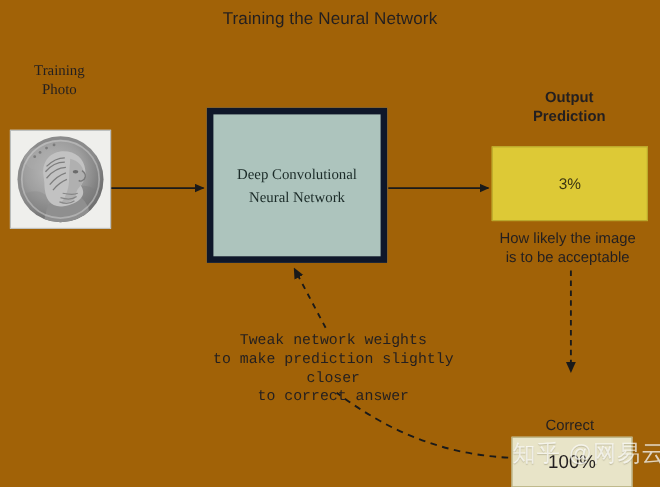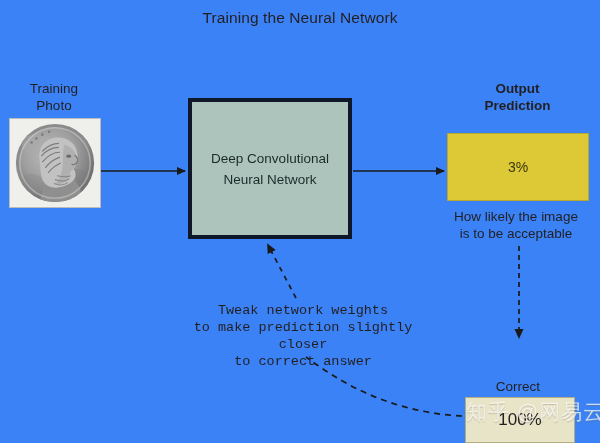--- a/index.html
+++ b/index.html
@@ -8,21 +8,21 @@
     background: #ffffff;
   }
   body {
     font-family: "Liberation Sans", sans-serif;
     -webkit-font-smoothing: antialiased;
   }
   #canvas {
     position: relative;
     width: 600px;
     height: 443px;
-    background: #3b82f6;
+    background: #a16207;
     overflow: hidden;
   }
   #svg-layer {
     position: absolute;
     left: 0;
     top: 0;
     width: 600px;
     height: 443px;
     pointer-events: none;
   }
@@ -43,43 +43,45 @@
   .caption {
     font-size: 13.5px;
     line-height: 17px;
     color: #231f20;
     text-align: center;
     white-space: pre-line;
   }
 
   
   #training-photo-label {
-    left: 4px; top: 80px;
+    left: 4px; top: 55px;
     width: 100px;
+    font-family: Liberation Serif, serif;
   }
   #training-photo-frame {
     left: 9px; top: 118px;
     width: 92px; height: 90px;
     background: #f2f2f0;
     border: 1px solid #b9bcbb;
     box-sizing: border-box;
     overflow: hidden;
   }
   #coin-svg { display: block; width: 100%; height: 100%; }
 
   
   #cnn-box {
     left: 188px; top: 98px;
     width: 164px; height: 141px;
     background: #adc4bd;
-    border: 4px solid #0f172a;
+    border: 6px solid #0f172a;
     box-sizing: border-box;
     display: flex;
     align-items: center;
     justify-content: center;
+    font-family: Liberation Serif, serif;
   }
   #cnn-box-label {
     font-size: 13.5px;
     line-height: 21px;
     color: #1b2b28;
     text-align: center;
     white-space: pre-line;
   }
 
   

